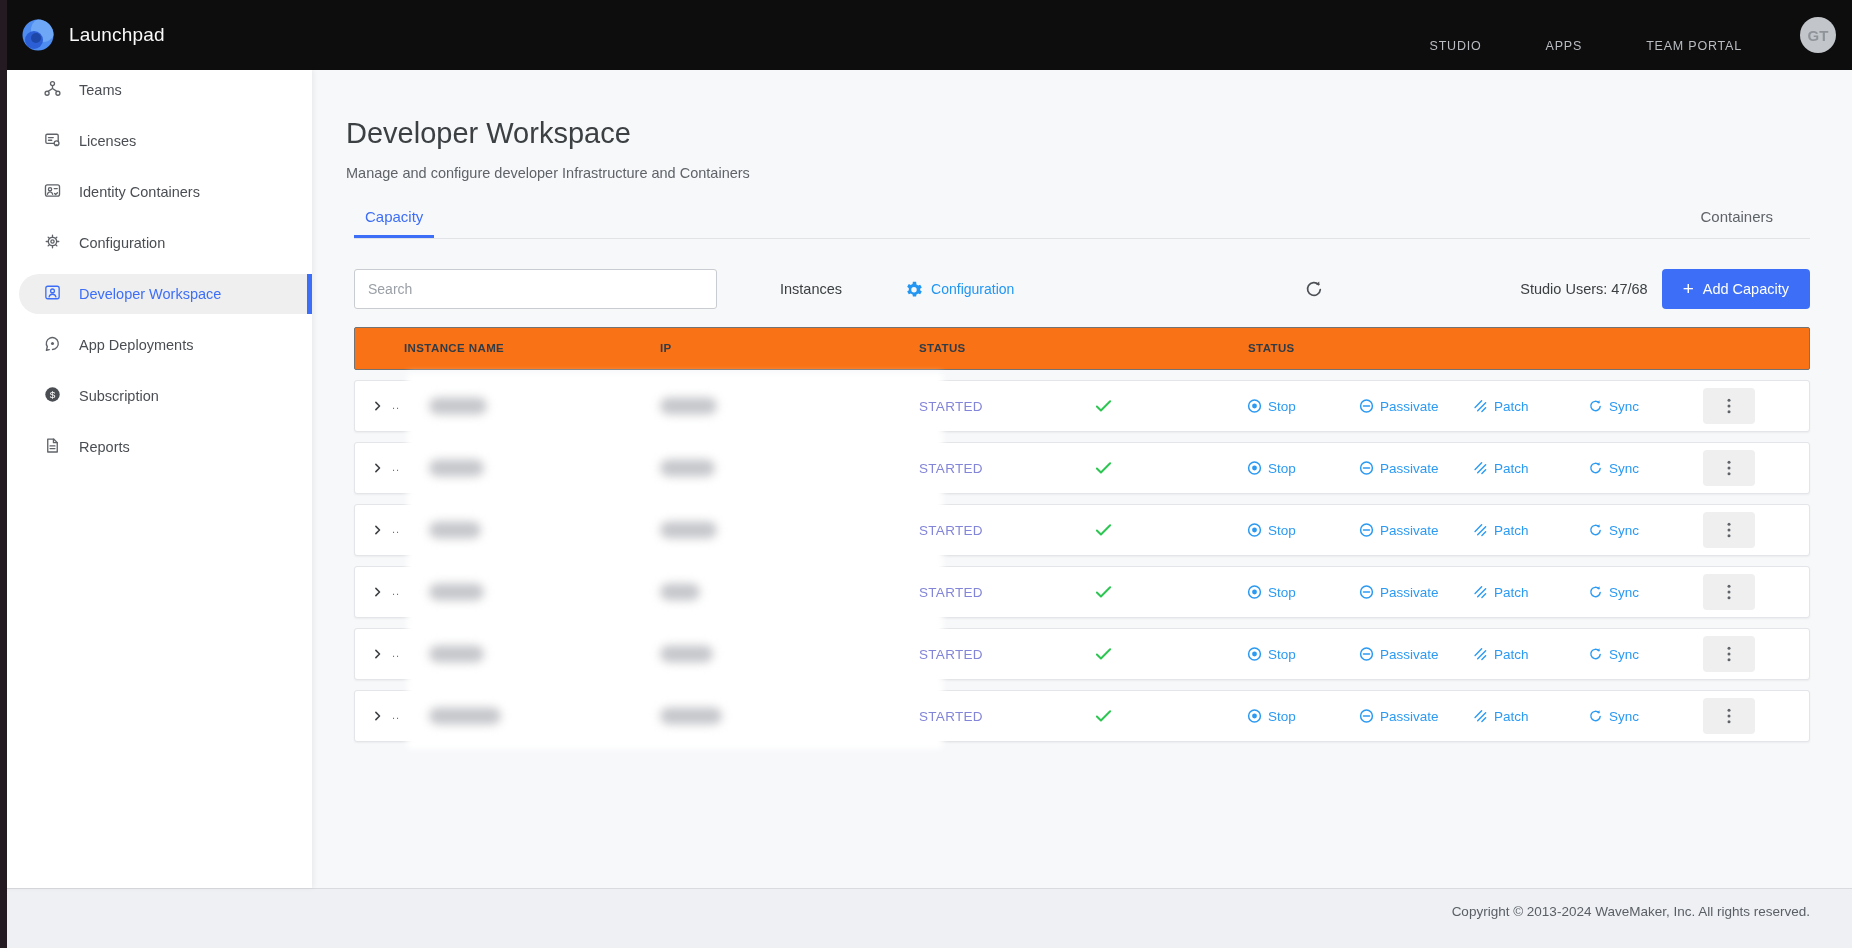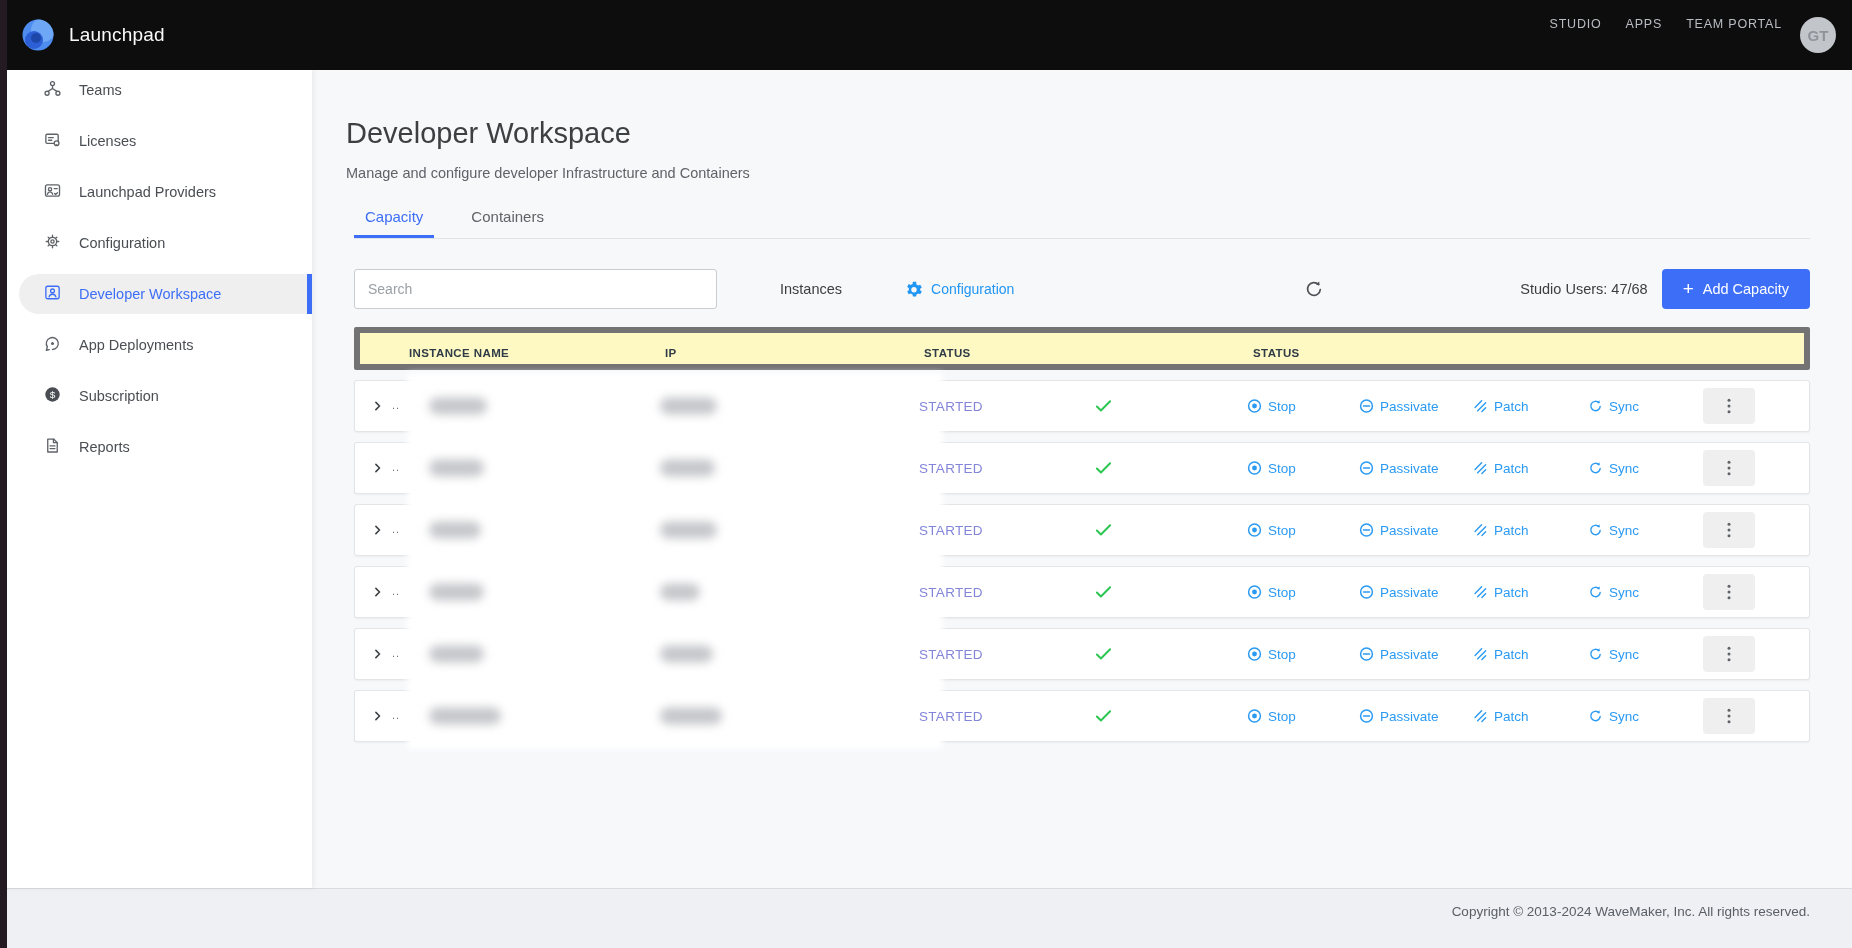--- a/index.html
+++ b/index.html
@@ -4,57 +4,57 @@
 <style>
   * { box-sizing: border-box; margin: 0; padding: 0; }
   html,body { width:1852px; height:948px; overflow:hidden; }
   body { font-family:"Liberation Sans", sans-serif; background:#f7f8fa; position:relative; }
   .left-strip { position:absolute; left:0; top:0; bottom:0; width:7px; background:#241a21; z-index:60; }
 
   
   .topbar { height:70px; background:#0d0d0e; display:flex; align-items:center; padding:0 16px 0 20px; position:relative; z-index:10; }
   .brand { display:flex; align-items:center; gap:13px; }
   .brand-name { color:#fafafa; font-size:19px; letter-spacing:.2px; }
-  .topnav { margin-left:auto; display:flex; align-items:flex-start; gap:24px; }
+  .topnav { margin-left:auto; display:flex; align-items:flex-end; gap:64px; }
   .topnav .nav-link { color:#b9bcc1; font-size:12.5px; letter-spacing:.8px; text-decoration:none; cursor:pointer; }
   .avatar { width:36px; height:36px; border-radius:50%; background:#c2c6ca; color:#8e949a; font-size:15px; font-weight:bold; display:flex; align-items:center; justify-content:center; cursor:pointer; margin-left:-6px; }
 
   
   .layout { display:flex; height:818px; }
   .sidebar { width:312px; background:#fff; box-shadow:2px 0 5px rgba(0,0,0,.06); position:relative; z-index:5; }
   .side-item { height:40px; margin:0 0 11px 0; display:flex; align-items:center; padding-left:43px; gap:17px; color:#4a4e53; font-size:14.5px; cursor:pointer; position:relative; }
   .side-item .lbl { font-weight:bold; font-weight:500; }
   .side-item.active { background:#efefef; margin-left:19px; padding-left:24px; border-radius:24px 0 0 24px; color:#3d6ef7; }
   .side-item.active::after { content:""; position:absolute; right:0; top:0; bottom:0; width:5px; background:#3d6ef7; }
   .side-item svg { flex:0 0 auto; }
 
   .content { flex:1; padding:0 42px; position:relative; }
   .page-title { font-size:29px; font-weight:500; color:#3c4043; margin:47px 0 0 -8px; }
   .page-subtitle { font-size:14.5px; color:#5f6368; margin:15px 0 0 -8px; }
 
   
-  .tabs { display:flex; margin-top:27px; border-bottom:1px solid #e1e3e6; }
+  .tabs { display:flex; margin-top:27px; border-bottom:1px solid #e1e3e6;justify-content:space-between; }
   .tab { font-size:15px; color:#5f6368; padding:0 11px 13px 11px; margin-right:26px; cursor:pointer; }
   .tab.active { color:#3d6ef7; box-shadow:inset 0 -3px 0 #3d6ef7; }
 
   
   .toolbar { display:flex; align-items:center; margin-top:30px; height:40px;gap:40px; }
   .search-input { width:363px; height:40px; border:1px solid #c9ccd1; border-radius:3px; padding:0 13px; font-size:14px; color:#333; outline:none; background:#fff; }
   .search-input::placeholder { color:#9aa0a6; }
   .instances-label { margin-left:23px; font-size:14.5px; color:#3c4043; }
   .config-link { display:flex; align-items:center; gap:8px; margin-left:24px; color:#2196f3; font-size:14px; cursor:pointer; text-decoration:none; }
   .toolbar-right { margin-left:auto; display:flex; align-items:center; }
   .refresh-btn { cursor:pointer; margin-right:196px; display:flex; align-items:center; }
   .studio-users { font-size:14.5px; color:#3c4043; margin-right:14px; }
   .add-btn { height:40px; background:#3d6ef7; color:#fff; border:none; border-radius:4px; font-size:14.5px; font-family:inherit; padding:0 21px; display:flex; align-items:center; gap:9px; cursor:pointer; }
   .add-btn .plus { font-size:19px; font-weight:400; line-height:1; margin-top:-2px; }
 
   
   .table { margin-top:18px; position:relative; }
-  .thead { height:43px; background:#fef9c3; border:6px solid #737373; border-radius:2px; position:relative; }
+  .thead { height:43px; background:#f97316; border:1px solid #737373; border-radius:2px; position:relative; }
   .th { position:absolute; top:0; line-height:41px; font-size:11.5px; font-weight:bold; letter-spacing:.4px; color:#2f3b47; }
   .th.c0 { left:49px; } .th.c1 { left:305px; } .th.c2 { left:564px; } .th.c3 { left:893px; }
 
   .rows {}
   .row { height:52px; background:#fff; border:1px solid #e3e5e8; border-radius:3px; margin-top:10px; position:relative; box-shadow:0 1px 2px rgba(0,0,0,.05); }
   .row > * { position:absolute; }
   .chev { left:16px; top:50%; transform:translateY(-50%); cursor:pointer; display:flex; }
   .rowdots { left:37px; top:50%; transform:translateY(-58%); color:#6f7378; font-size:11px; letter-spacing:1px; }
   .blur-patch { left:52px; top:-8px; bottom:-8px; width:536px; background:#fff; filter:blur(3px); border-radius:4px; }
   .blob { top:50%; transform:translateY(-50%); height:17px; background:#c6c7cb; border-radius:9px; filter:blur(5px); }
@@ -122,21 +122,21 @@
           </svg></span>
       <span class="lbl">Licenses</span>
     </div>
     <div class="side-item">
       <span><svg width="19" height="19" viewBox="0 0 20 20" fill="none" stroke="#5f6368" stroke-width="1.4" stroke-linecap="round" stroke-linejoin="round">
             <rect x="2.6" y="4" width="14.8" height="12" rx="2"></rect>
             <circle cx="7.4" cy="8.6" r="1.7"></circle>
             <path d="M4.6 13.9c.4-1.5 1.5-2.4 2.8-2.4s2.4.9 2.8 2.4M11.8 8h3.2"></path>
             <path d="M12.2 13.2l1.1 1.1 1.9-2"></path>
           </svg></span>
-      <span class="lbl">Launchpad Providers</span>
+      <span class="lbl">Identity Containers</span>
     </div>
     <div class="side-item">
       <span><svg width="19" height="19" viewBox="0 0 20 20" fill="none" stroke="#5f6368" stroke-width="1.4" stroke-linecap="round">
             <circle cx="10" cy="10" r="4.4"></circle>
             <circle cx="10" cy="10" r="1.7"></circle>
             <path d="M10 3.4v2.2M10 14.4v2.2M3.4 10h2.2M14.4 10h2.2M5.4 5.4l1.5 1.5M13.1 13.1l1.5 1.5M5.4 14.6l1.5-1.5M13.1 6.9l1.5-1.5"></path>
           </svg></span>
       <span class="lbl">Configuration</span>
     </div>
     <div class="side-item active">

